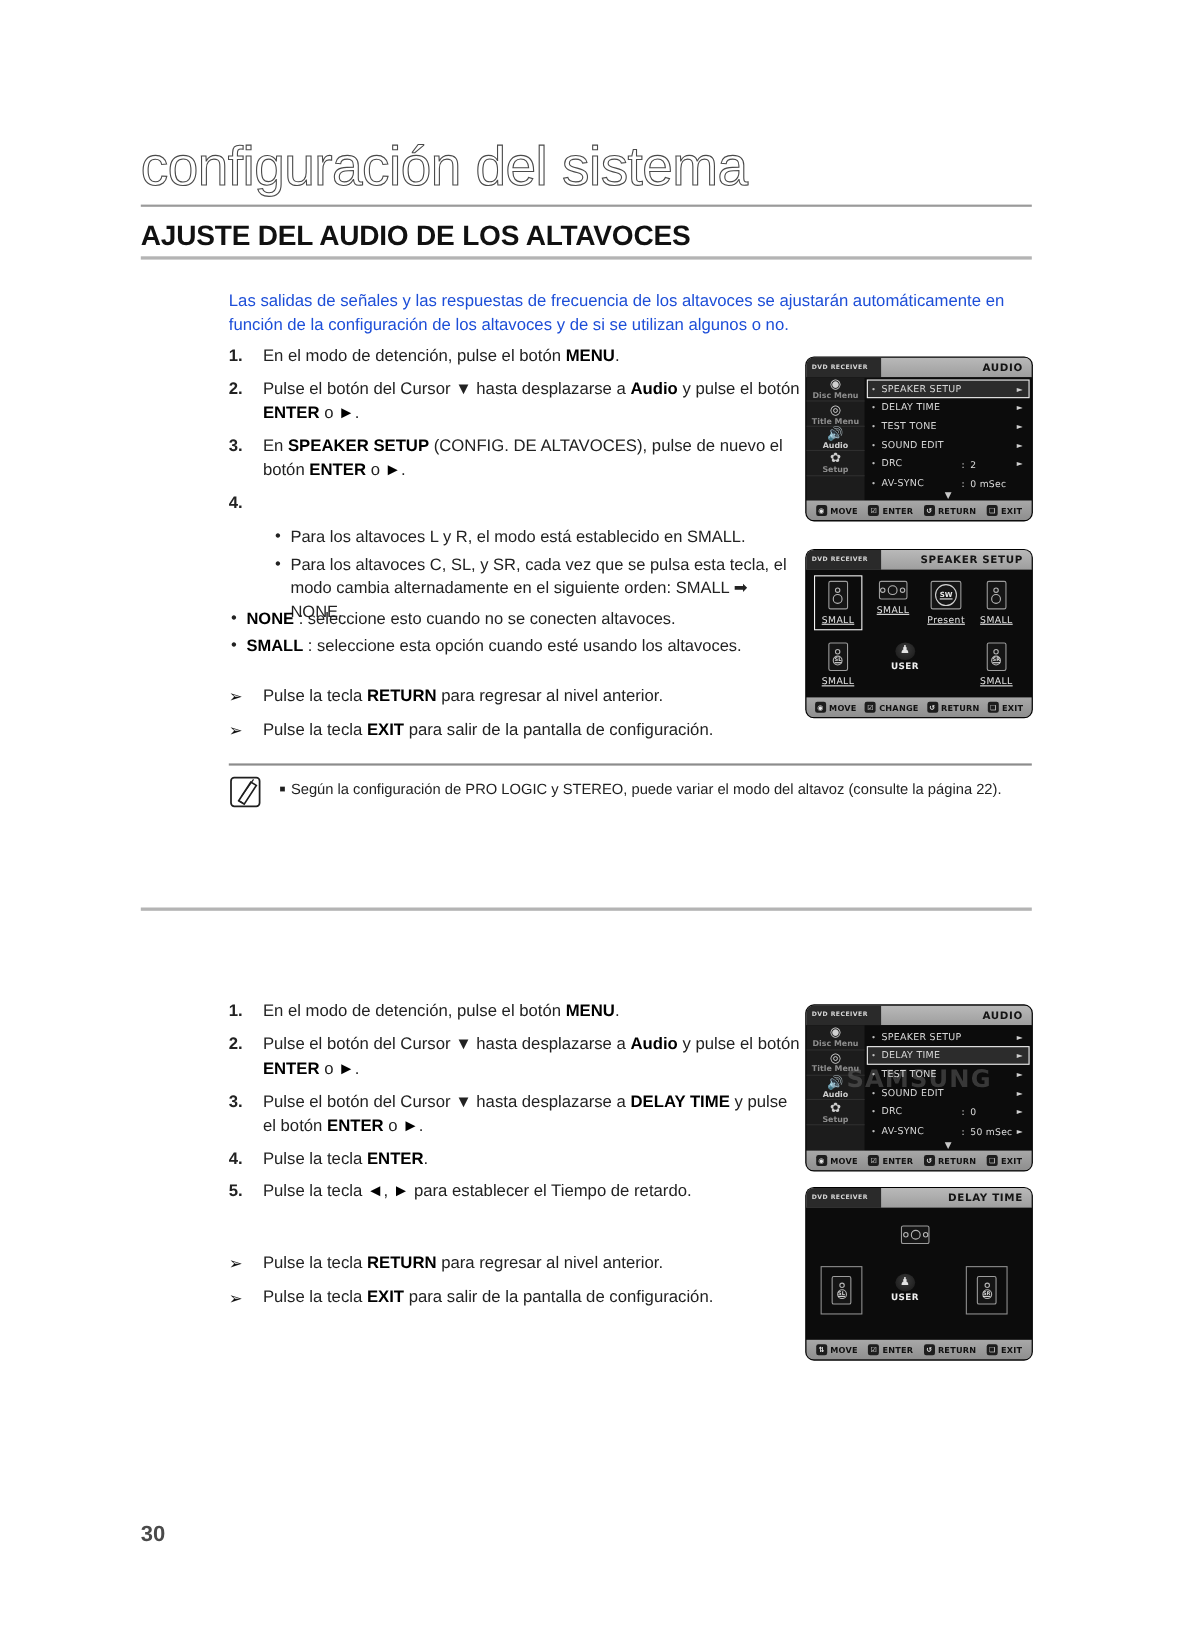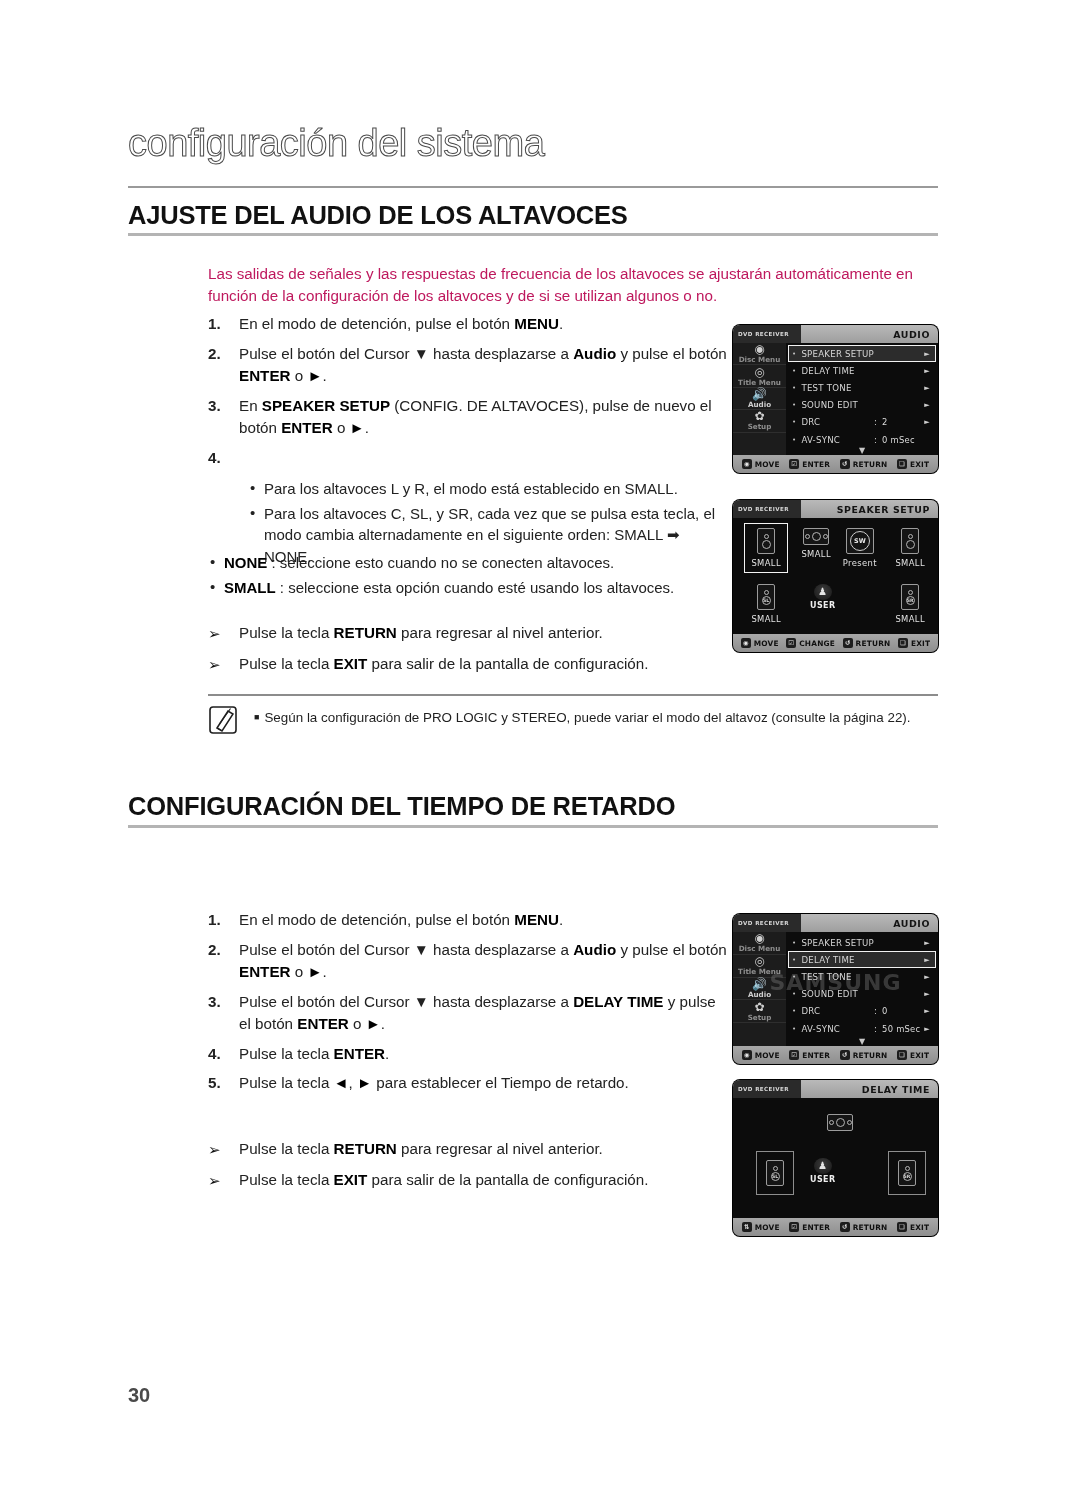--- a/index.html
+++ b/index.html
@@ -8,21 +8,21 @@
     background: #ffffff;
     font-family: "Liberation Sans", sans-serif;
     color: #1a1a1a;
     overflow: hidden;
   }
   .page { position: relative; width: 1080px; height: 1492px; }
 
   
   .chapter-title {
     position: absolute; left: 128px; top: 122px;
-    font-size: 38px; font-weight: 300; letter-spacing: -0.5px;
+    font-size: 50px; font-weight: 300; letter-spacing: -0.5px;
     color: #6e6e6e;
     -webkit-text-stroke: 0px;
     font-family: "Liberation Sans", sans-serif;
   }
   .chapter-title span { color: transparent; -webkit-text-stroke: 1px #4a4a4a; }
   .chapter-rule {
     position: absolute; left: 128px; top: 186px; width: 810px; height: 2px;
     background: #9a9a9a;
   }
 
@@ -35,21 +35,21 @@
 
   #sec1-head { top: 201px; }
   #sec1-rule { top: 233px; }
   #sec2-head { top: 792px; }
   #sec2-rule { top: 825px; }
 
   
   .tcol { position: absolute; left: 208px; width: 520px; }
   .intro {
     position: absolute; left: 208px; width: 730px;
-    font-size: 15.2px; line-height: 22px; color: #be185d;
+    font-size: 15.2px; line-height: 22px; color: #1d4ed8;
   }
 
   ol.steps { list-style: none; }
   ol.steps > li {
     position: relative; padding-left: 31px;
     font-size: 15.2px; line-height: 22.5px; margin-bottom: 7px; color: #222;
   }
   ol.steps > li > .num {
     position: absolute; left: 0; top: 0; font-weight: bold; font-size: 15.2px;
   }
@@ -167,21 +167,21 @@
   .watermark {
     position: absolute; left: 50%; top: 44%; transform: translate(-50%,-50%);
     font-size: 22px; font-weight: bold; letter-spacing: 1px;
     color: rgba(120,120,120,.42); white-space: nowrap; pointer-events: none;
   }
 
   
   .spk-area { position: relative; width: 100%; height: 100%; }
   .spk {
     position: absolute; display: flex; flex-direction: column;
-    align-items: flex-end; width: 46px;
+    align-items: flex-start; width: 46px; text-decoration: underline;
   }
   .spk .box {
     width: 18px; height: 26px; border: 1px solid #9c9c9c; border-radius: 2px;
     background: #151515; display: flex; flex-direction: column;
     align-items: center; justify-content: center; gap: 1px;
   }
   .spk .box .d1 { width: 5px; height: 5px; border-radius: 50%; border: 1px solid #b5b5b5; }
   .spk .box .d2 { width: 9px; height: 9px; border-radius: 50%; border: 1px solid #b5b5b5;
                   display:flex;align-items:center;justify-content:center;
                   font-size:4.6px;color:#d8d8d8;font-weight:bold; }
@@ -260,21 +260,20 @@
           <path d="M9 23 L13 25.2" fill="none" stroke="#1f1f1f" stroke-width="1.3"></path>
           <path d="M11.5 19 L22.5 3.5" fill="none" stroke="#1f1f1f" stroke-width="1.1"></path>
         </svg>
       </div>
       <div class="note-text">
         <span class="sq">■</span><span>Según la configuración de PRO LOGIC y STEREO, puede variar el modo del altavoz (consulte la página 22).</span>
       </div>
     </div>
   </div>
 
-  <div class="sec-head" id="sec2-head">CONFIGURACIÓN DEL TIEMPO DE RETARDO</div>
   <div class="sec-rule" id="sec2-rule"></div>
 
 
   <div class="tcol" id="s2-steps" style="top:909px;">
       <ol class="steps">
         <li><span class="num">1.</span><span>En el modo de detención, pulse el botón <b>MENU</b>.</span></li>
         <li><span class="num">2.</span><span>Pulse el botón del Cursor ▼ hasta desplazarse a <b>Audio</b> y pulse el botón <b>ENTER</b> o <b>►</b>.</span></li>
         <li><span class="num">3.</span><span>Pulse el botón del Cursor ▼ hasta desplazarse a <b>DELAY TIME</b> y pulse el botón <b>ENTER</b> o <b>►</b>.</span></li>
         <li><span class="num">4.</span><span>Pulse la tecla <b>ENTER</b>.</span></li>
         <li><span class="num">5.</span><span>Pulse la tecla <b>◄</b>, <b>►</b> para establecer el Tiempo de retardo.</span></li>

